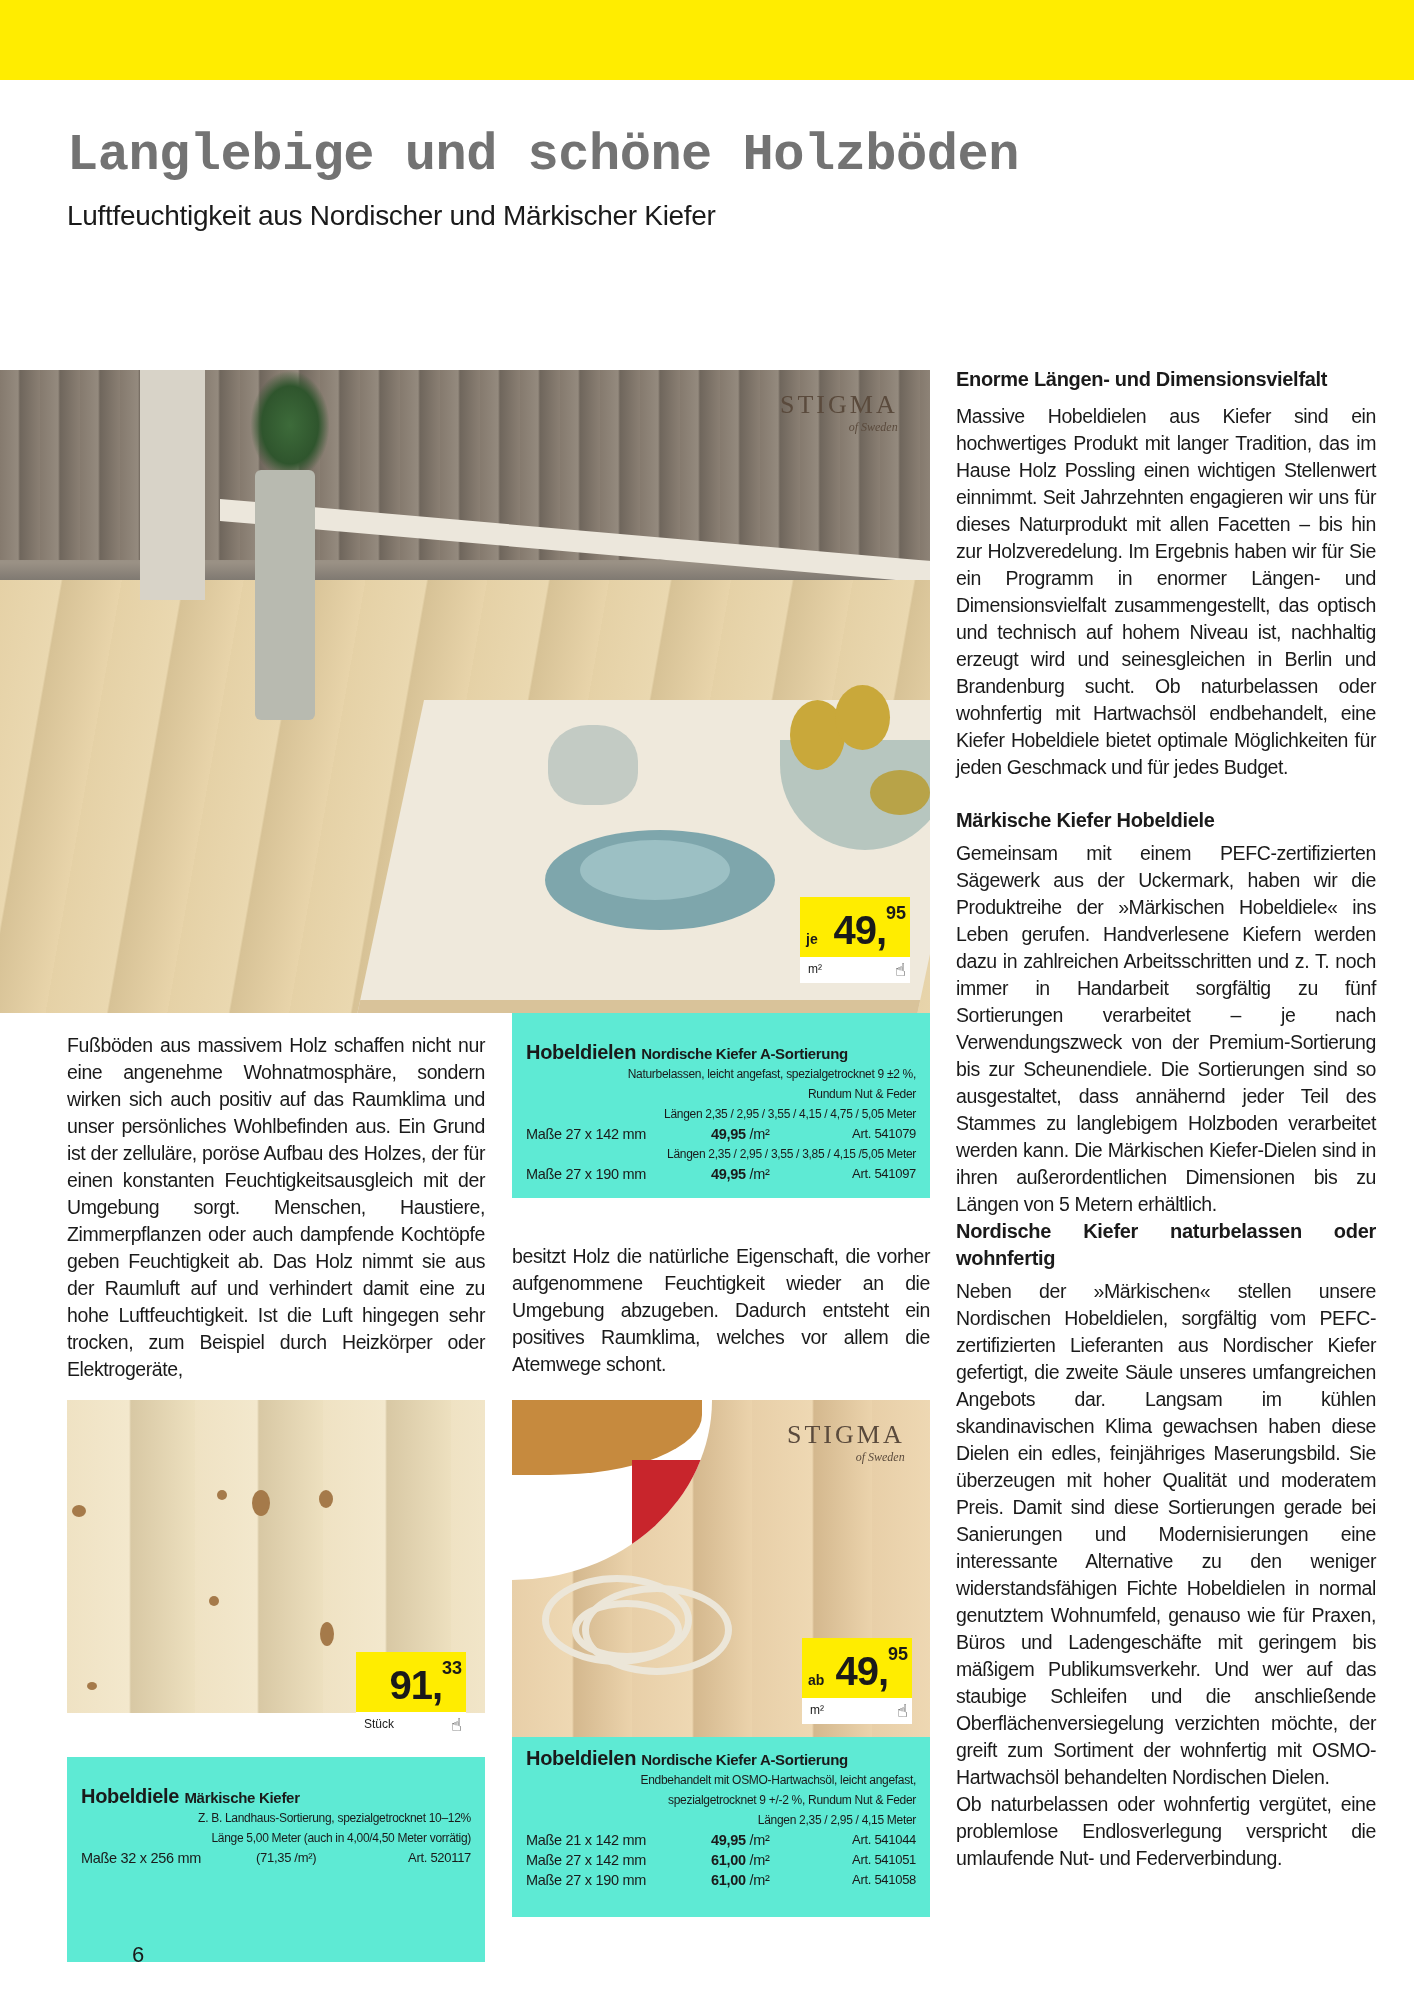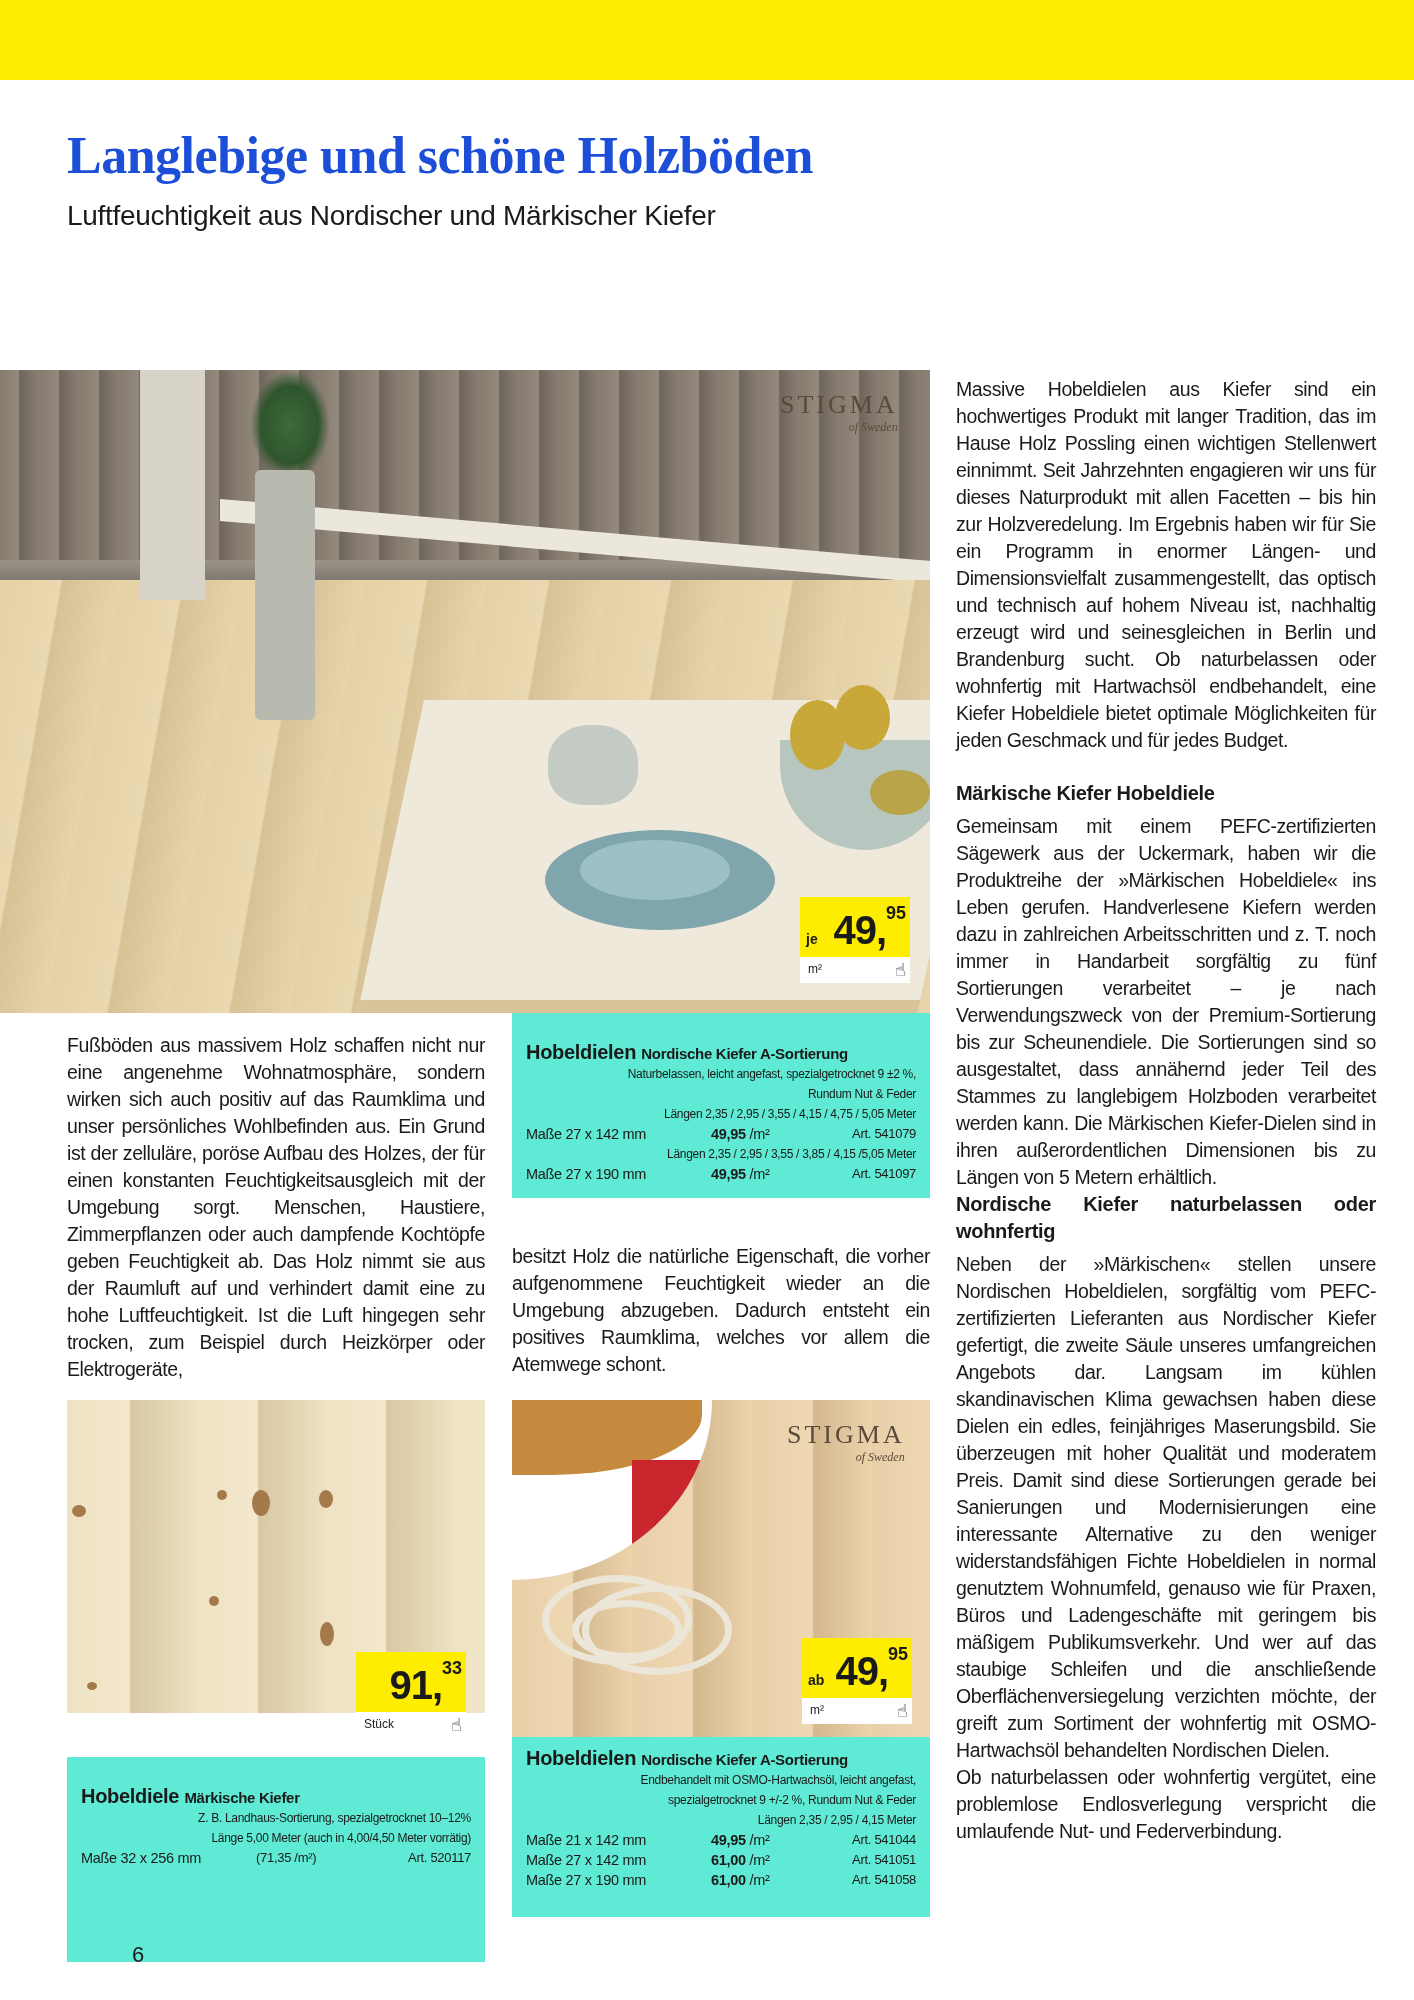--- a/index.html
+++ b/index.html
@@ -1,20 +1,20 @@
 <!DOCTYPE html>
 <html><head>
 <meta charset="utf-8">
 <style>
   * { box-sizing: border-box; margin: 0; padding: 0; }
   body { width: 1414px; height: 2000px; background: #ffffff; position: relative; overflow: hidden;
          font-family: "Liberation Sans", "DejaVu Sans", sans-serif; color: #1a1a1a; }
   .topbar { position: absolute; left: 0; top: 0; width: 1414px; height: 80px; background: #ffed00; }
-  .title { position: absolute; left: 67px; top: 126px; font-size: 52px; font-weight: 700; color: #1d4ed8;
-           letter-spacing: -0.5px; font-family: Liberation Serif, serif; }
+  .title { position: absolute; left: 67px; top: 126px; font-size: 52px; font-weight: 700; color: #737373;
+           letter-spacing: -0.5px; font-family: Liberation Mono, monospace; }
   .subtitle { position: absolute; left: 67px; top: 200px; font-size: 28px; color: #1a1a1a;
               font-family: "Liberation Sans", sans-serif; letter-spacing: -0.3px; }
 
   .hero { position: absolute; left: 0; top: 370px; width: 930px; height: 643px; overflow: hidden;
           background: linear-gradient(180deg, #8e8478 0%, #9a9185 30%, #7c766f 33%, #d6c4a0 40%, #e6d3ad 60%, #dcc7a0 100%); }
   .hero .wall { position: absolute; left: 0; top: 0; width: 100%; height: 190px;
           background: repeating-linear-gradient(90deg, #857a6e 0px, #948a7e 18px, #6f665c 20px, #8a7f73 40px); }
   .hero .baseboard { position: absolute; left: 220px; top: 160px; width: 710px; height: 22px; background: #ece7dc; transform: skewY(5deg); }
   .hero .floor { position: absolute; left: 0; top: 210px; width: 100%; height: 433px;
           background: repeating-linear-gradient(100deg, #e5d1a6 0px, #ead8b0 60px, #d7c296 62px, #e8d4aa 120px); }
@@ -129,20 +129,21 @@
 
 <div class="bodytext" style="left:67px;top:1032px;width:418px;">
   <p>Fußböden aus massivem Holz schaffen nicht nur eine angenehme Wohnatmosphäre, sondern wirken sich auch positiv auf das Raumklima und unser persönliches Wohlbefinden aus. Ein Grund ist der zelluläre, poröse Aufbau des Holzes, der für einen konstanten Feuchtigkeitsausgleich mit der Umgebung sorgt. Menschen, Haustiere, Zimmerpflanzen oder auch dampfende Kochtöpfe geben Feuchtigkeit ab. Das Holz nimmt sie aus der Raumluft auf und verhindert damit eine zu hohe Luftfeuchtigkeit. Ist die Luft hingegen sehr trocken, zum Beispiel durch Heizkörper oder Elektrogeräte,</p>
 </div>
 
 <div class="bodytext" style="left:512px;top:1243px;width:418px;">
   <p>besitzt Holz die natürliche Eigenschaft, die vorher aufgenommene Feuchtigkeit wieder an die Umgebung abzugeben. Dadurch entsteht ein positives Raumklima, welches vor allem die Atemwege schont.</p>
 </div>
 
 <div class="bodytext" style="left:956px;top:366px;width:420px;">
+  <div class="sec-head">Enorme Längen- und Dimensionsvielfalt</div>
   <p style="margin-top:10px;">Massive Hobeldielen aus Kiefer sind ein hochwertiges Produkt mit langer Tradition, das im Hause Holz Possling einen wichtigen Stellenwert einnimmt. Seit Jahrzehnten engagieren wir uns für dieses Naturprodukt mit allen Facetten – bis hin zur Holzveredelung. Im Ergebnis haben wir für Sie ein Programm in enormer Längen- und Dimensionsvielfalt zusammengestellt, das optisch und technisch auf hohem Niveau ist, nachhaltig erzeugt wird und seinesgleichen in Berlin und Brandenburg sucht. Ob naturbelassen oder wohnfertig mit Hartwachsöl endbehandelt, eine Kiefer Hobeldiele bietet optimale Möglichkeiten für jeden Geschmack und für jedes Budget.</p>
   <div class="sec-head" style="margin-top:26px;">Märkische Kiefer Hobeldiele</div>
   <p style="margin-top:6px;">Gemeinsam mit einem PEFC-zertifizierten Sägewerk aus der Uckermark, haben wir die Produktreihe der »Märkischen Hobeldiele« ins Leben gerufen. Handverlesene Kiefern werden dazu in zahlreichen Arbeitsschritten und z. T. noch immer in Handarbeit sorgfältig zu fünf Sortierungen verarbeitet – je nach Verwendungszweck von der Premium-Sortierung bis zur Scheunendiele. Die Sortierungen sind so ausgestaltet, dass annähernd jeder Teil des Stammes zu langlebigem Holzboden verarbeitet werden kann. Die Märkischen Kiefer-Dielen sind in ihren außerordentlichen Dimensionen bis zu Längen von 5 Metern erhältlich.</p>
   <div class="sec-head" style="">Nordische Kiefer naturbelassen oder wohnfertig</div>
   <p style="margin-top:6px;">Neben der »Märkischen« stellen unsere Nordischen Hobeldielen, sorgfältig vom PEFC-zertifizierten Lieferanten aus Nordischer Kiefer gefertigt, die zweite Säule unseres umfangreichen Angebots dar. Langsam im kühlen skandinavischen Klima gewachsen haben diese Dielen ein edles, feinjähriges Maserungsbild. Sie überzeugen mit hoher Qualität und moderatem Preis. Damit sind diese Sortierungen gerade bei Sanierungen und Modernisierungen eine interessante Alternative zu den weniger widerstandsfähigen Fichte Hobeldielen in normal genutztem Wohnumfeld, genauso wie für Praxen, Büros und Ladengeschäfte mit geringem bis mäßigem Publikumsverkehr. Und wer auf das staubige Schleifen und die anschließende Oberflächenversiegelung verzichten möchte, der greift zum Sortiment der wohnfertig mit OSMO-Hartwachsöl behandelten Nordischen Dielen.</p>
   <p>Ob naturbelassen oder wohnfertig vergütet, eine problemlose Endlosverlegung verspricht die umlaufende Nut- und Federverbindung.</p>
 </div>
 
 <div class="photo-left">
   <div class="knot" style="left:150px;top:90px;width:10px;height:10px;"></div>

